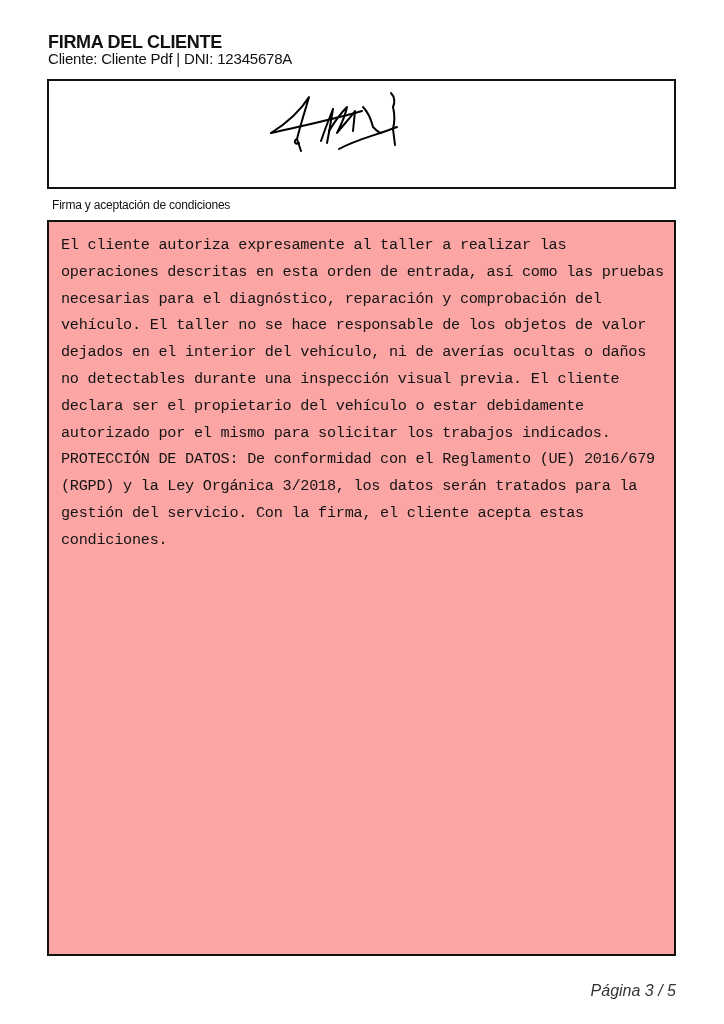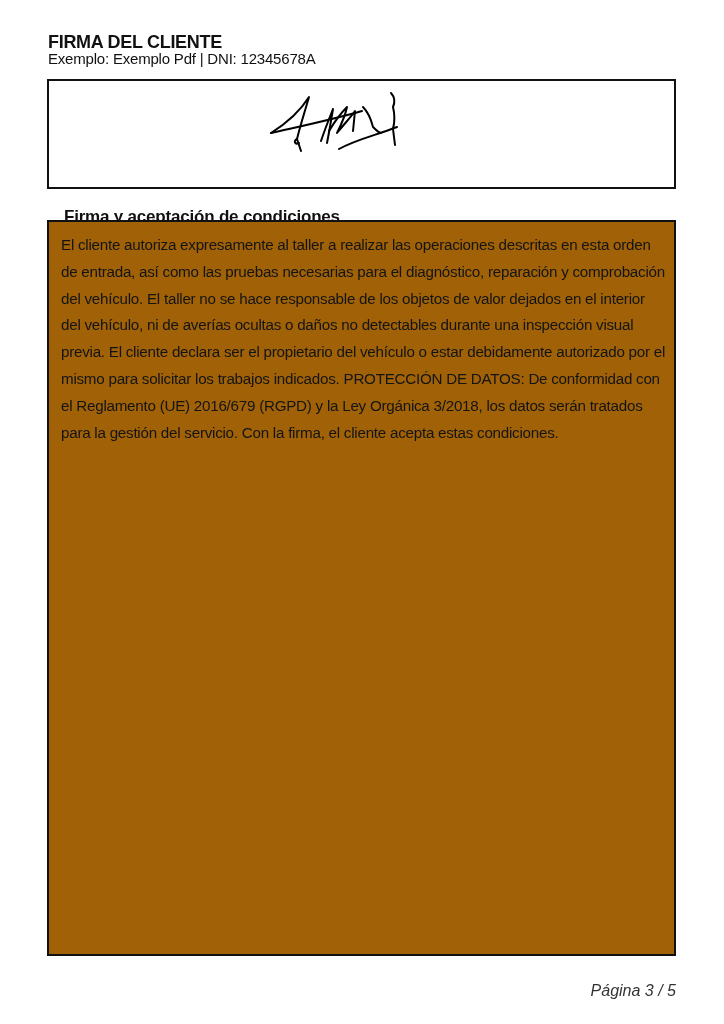--- a/index.html
+++ b/index.html
@@ -45,34 +45,35 @@
     }
     .sig-box svg {
       position: absolute;
       left: 218px;
       top: 10px;
     }
     .section-title {
       position: absolute;
       left: 48px;
       top: 191px;
-      font-size: 17px;
-      font-weight: bold;
+      font-size: 12px;
+      font-weight: normal;
       line-height: 20px;
       letter-spacing: -0.2px;
-      margin: 16px;
+      margin: 4px;
     }
     .terms-box {
       position: absolute;
       left: 47px;
       top: 220px;
       width: 625px;
       height: 732px;
       border: 2.5px solid #111111;
-      background: #a16207;
+      background: #fca5a5;
+      font-family: Liberation Mono, monospace;
     }
     .terms-text {
       position: absolute;
       left: 12px;
       top: 10px;
       width: 606px;
       font-size: 15.2px;
       line-height: 26.8px;
       letter-spacing: -0.25px;
       color: #141414;
@@ -84,21 +85,21 @@
       top: 982px;
       font-size: 16px;
       font-style: italic;
       color: #333333;
     }
   </style>
 </head>
 <body>
 
 <h1 class="title">FIRMA DEL CLIENTE</h1>
-<div class="subtitle">Exemplo: Exemplo Pdf | DNI: 12345678A</div>
+<div class="subtitle">Cliente: Cliente Pdf | DNI: 12345678A</div>
 
 <div class="sig-box">
   <svg width="180" height="70" viewBox="0 0 180 70" fill="none" stroke="#000000" stroke-width="2" stroke-linecap="round" stroke-linejoin="round">
 
     <path d="M4 42 C 20 32, 32 22, 42 6 C 38 20, 34 32, 30 48 L 34 60"></path>
     <path d="M4 42 C 30 36, 60 30, 95 20"></path>
 
     <path d="M30 48 C 26 50, 28 54, 32 52"></path>
 
     <path d="M54 50 C 58 38, 62 28, 66 18 C 64 30, 62 42, 60 52"></path>

